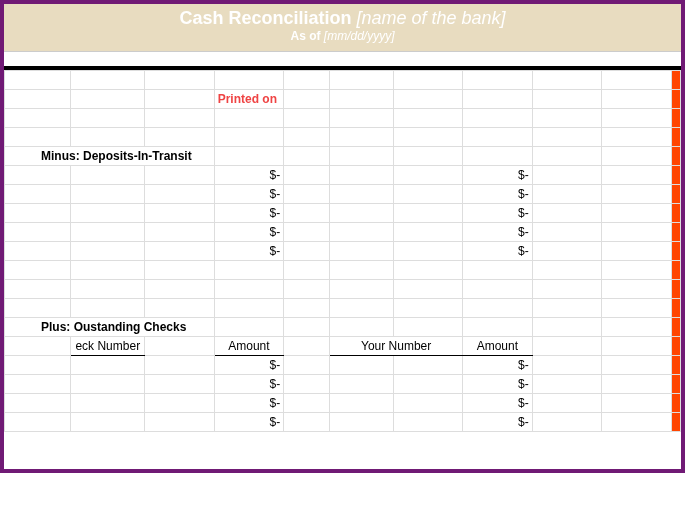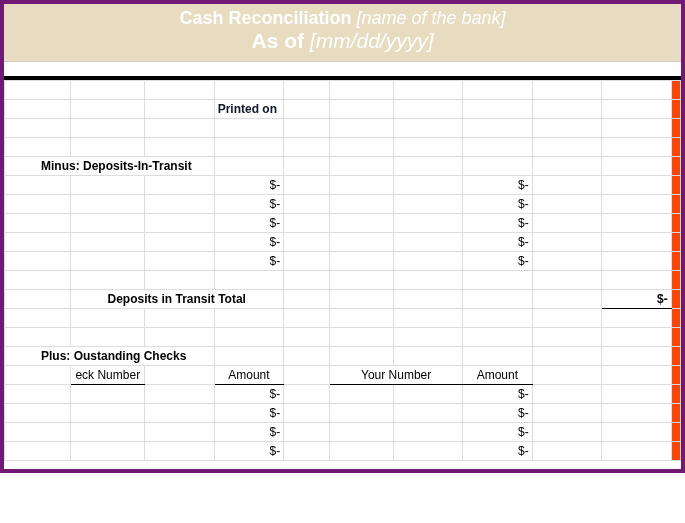--- a/index.html
+++ b/index.html
@@ -27,21 +27,21 @@
     font-weight: bold;
     font-size: 18px;
   }
   .header-title .bracket {
     font-style: italic;
     font-weight: normal;
   }
   .header-sub {
     color: #fff;
     font-weight: bold;
-    font-size: 21px;
+    font-size: 12px;
   }
   .header-sub .bracket {
     font-style: italic;
     font-weight: normal;
   }
   .thick-bar {
     height: 4px;
     background: #000;
     margin-top: 14px;
   }
@@ -64,21 +64,21 @@
   .col-c { width: 68px; }
   .col-d { width: 68px; }
   .col-e { width: 45px; }
   .col-f { width: 62px; }
   .col-g { width: 68px; }
   .col-h { width: 68px; }
   .col-i { width: 68px; }
   .col-j { width: 68px; }
   .col-k { width: 9px; }
   .orange { background: #ff4500; }
-  .blue { color: #0f172a; font-weight: bold; }
+  .blue { color: #ef4444; font-weight: bold; }
   .bold { font-weight: bold; color: #000; padding-left: 36px; }
   .right { text-align: right; }
   .center { text-align: center; }
   .udl { border-bottom: 1px solid #000; }
   .tbud { border-top: 1px solid #000; border-bottom: 1px solid #000; }
 </style>
 </head>
 <body>
 
 <div class="frame">
@@ -243,31 +243,20 @@
           <td></td>
           <td></td>
           <td></td>
           <td></td>
           <td></td>
           <td></td>
           <td class="orange"></td>
     </tr>
     <tr>
       <td></td>
-      <td colspan="3" class="bold">Deposits in Transit Total</td>
-      <td></td>
-          <td></td>
-          <td></td>
-          <td></td>
-          <td></td>
-      <td class="right bold tbud">$-</td>
-      <td class="orange"></td>
-    </tr>
-    <tr>
-      <td></td>
           <td></td>
           <td></td>
           <td></td>
           <td></td>
           <td></td>
           <td></td>
           <td></td>
           <td></td>
           <td></td>
           <td class="orange"></td>

